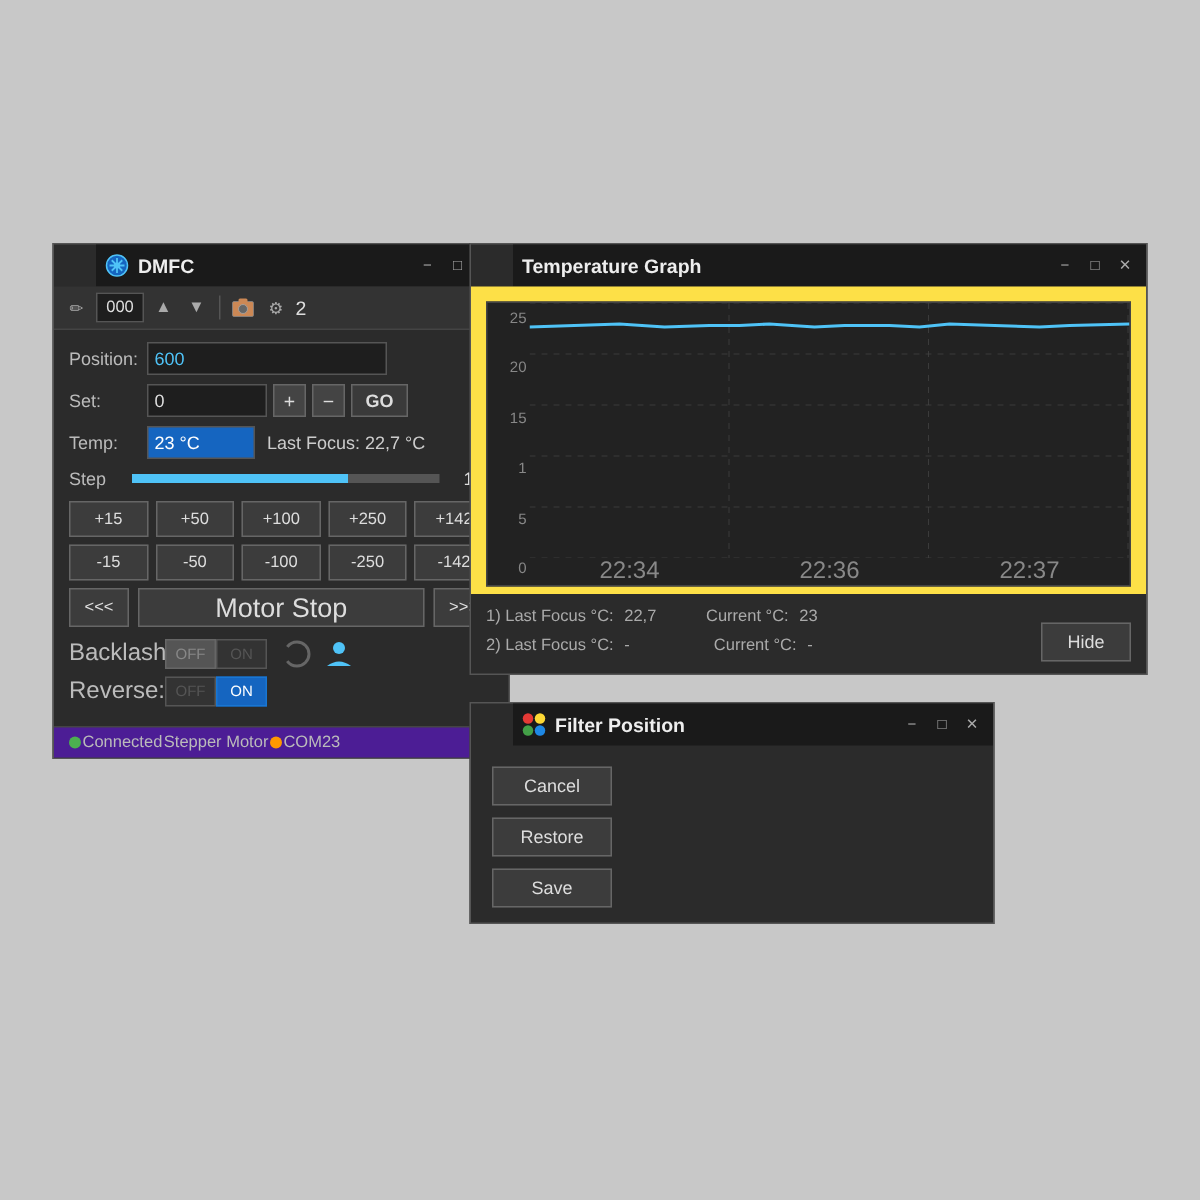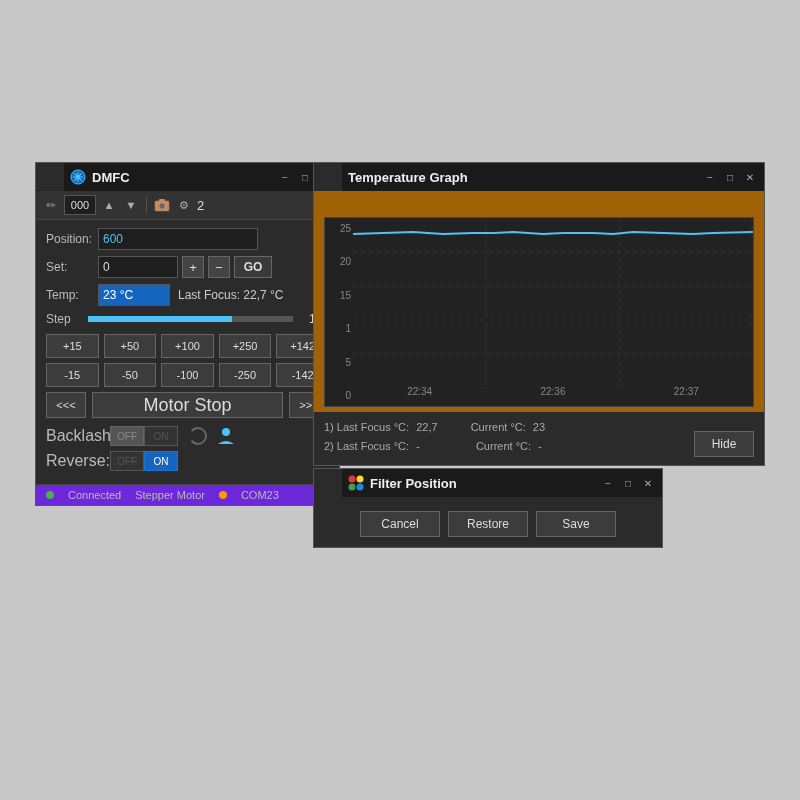--- a/index.html
+++ b/index.html
@@ -320,26 +320,26 @@
       height: 20px;
       width: 34px;
       font-size: 10px;
       display: flex;
       align-items: center;
       justify-content: center;
     }
 
     
     .status-bar {
-      background: #6d28d9;
+      background: #4c1d95;
       border-top: 1px solid #444;
       padding: 4px 10px;
       display: flex;
       align-items: center;
-      gap: 14px;
+      gap: 1px;
       font-size: 11px;
       color: #bbb;
     }
 
     .status-dot {
       width: 8px;
       height: 8px;
       border-radius: 50%;
       display: inline-block;
     }
@@ -348,22 +348,22 @@
     .dot-orange { background: #ff9800; }
 
     
     #temp-graph-window {
       left: 313px;
       top: 162px;
       width: 452px;
     }
 
     .graph-area {
-      padding: 26px 10px 5px 10px;
-      background: #a16207;
+      padding: 10px 10px 5px 10px;
+      background: #fde047;
     }
 
     .graph-container {
       position: relative;
       height: 190px;
       background: #222;
       border: 1px solid #444;
     }
 
     .graph-y-axis {
@@ -390,22 +390,22 @@
     }
 
     .graph-x-axis {
       position: absolute;
       left: 28px;
       right: 0;
       bottom: 0;
       height: 20px;
       display: flex;
       justify-content: space-around;
-      align-items: flex-start;
-      font-size: 10px;
+      align-items: flex-end;
+      font-size: 16px;
       color: #888;
     }
 
     .temp-line-svg {
       position: absolute;
       inset: 0;
     }
 
     .hide-btn {
       position: absolute;
@@ -438,20 +438,21 @@
       padding: 14px;
       font-size: 12px;
       min-height: 50px;
       margin-bottom: 12px;
     }
 
     .filter-btns {
       display: flex;
       gap: 8px;
       justify-content: center;
+      flex-direction: column;
     }
 
     .filter-btn {
       background: #3c3c3c;
       border: 1px solid #666;
       color: #ddd;
       height: 26px;
       width: 80px;
       cursor: pointer;
       font-size: 12px;

